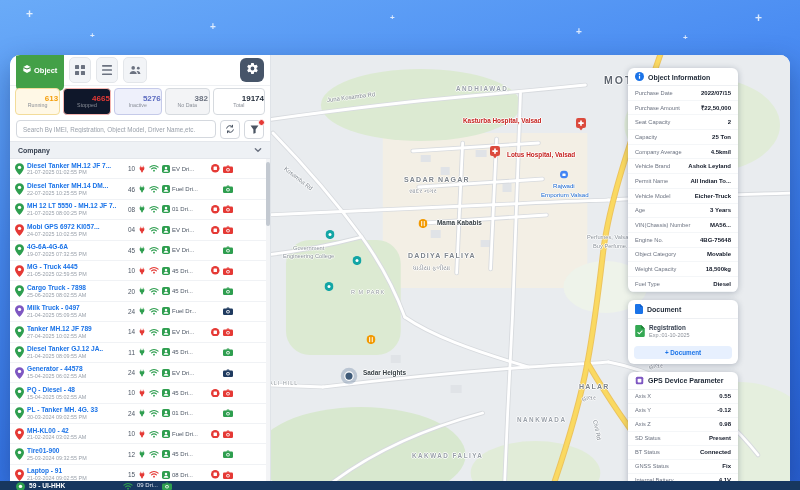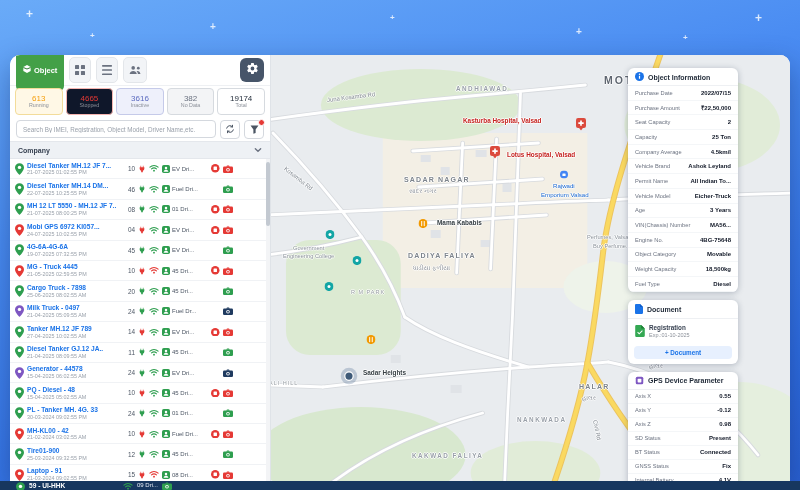--- a/index.html
+++ b/index.html
@@ -18,21 +18,21 @@
   .toolbar{height:30px;flex:none;display:flex;align-items:center;gap:5px;padding:0 6px;border-bottom:1px solid #eef0f3;}
   .tab{display:flex;align-items:center;gap:3px;border-radius:5px;padding:16px 7px;cursor:pointer;}
   .tab.active{background:#43a047;color:#fff;font-size:7.5px;font-weight:bold;}
   .tab.iconb{background:#f2f4f7;border:1px solid #e3e6ea;padding:3px 5px;}
   .spacer{flex:1;}
   .gear-btn{width:24px;height:24px;border:none;border-radius:6px;background:#475569;display:flex;align-items:center;justify-content:center;cursor:pointer;}
 
   .stats{height:27px;flex:none;display:flex;gap:3px;padding:2px 5px;align-items:stretch;}
   .chip{flex:1;display:flex;flex-direction:column;align-items:center;justify-content:center;
         border:1px solid transparent;border-radius:4px;line-height:1.05;cursor:pointer;}
-  .chip-n{font-size:8px;font-weight:normal;}
+  .chip-n{font-size:8px;font-weight:bold;padding-left:28px;}
   .chip-l{font-size:5.3px;color:#8a8f98;}
 
   .searchrow{height:24px;flex:none;display:flex;align-items:center;gap:4px;padding:0 6px;}
   .searchrow input{flex:1;height:16px;border:1px solid #d4d8de;border-radius:4px;font-size:6.3px;
                    padding:0 6px;color:#374151;outline:none;font-family:"Liberation Sans",sans-serif;}
   .searchrow input::placeholder{color:#9aa1ab;}
   .sq-btn{width:18px;height:17px;flex:none;background:#fff;border:1px solid #d4d8de;border-radius:4px;
           display:flex;align-items:center;justify-content:center;position:relative;cursor:pointer;}
   .sq-btn .dot{position:absolute;right:-2px;top:-2px;width:5px;height:5px;border-radius:50%;background:#e53935;border:1px solid #fff;}
 
@@ -142,21 +142,21 @@
     <div class="stats">
         <div class="chip" style="background:#fff8e6;border-color:#f3dc9a">
        <span class="chip-n" style="color:#f59e0b">613</span>
        <span class="chip-l">Running</span>
         </div>
         <div class="chip" style="background:#0f172a;border-color:#f5b4b0">
        <span class="chip-n" style="color:#e53935">4665</span>
        <span class="chip-l">Stopped</span>
         </div>
         <div class="chip" style="background:#eef0fb;border-color:#c5cae9">
-       <span class="chip-n" style="color:#5c6bc0">3616</span>
+       <span class="chip-n" style="color:#5c6bc0">5276</span>
        <span class="chip-l">Inactive</span>
         </div>
         <div class="chip" style="background:#f3f4f6;border-color:#d6dadf">
        <span class="chip-n" style="color:#6b7280">382</span>
        <span class="chip-l">No Data</span>
         </div>
         <div class="chip" style="background:#ffffff;border-color:#d6dadf">
        <span class="chip-n" style="color:#1f2937">19174</span>
        <span class="chip-l">Total</span>
         </div>

